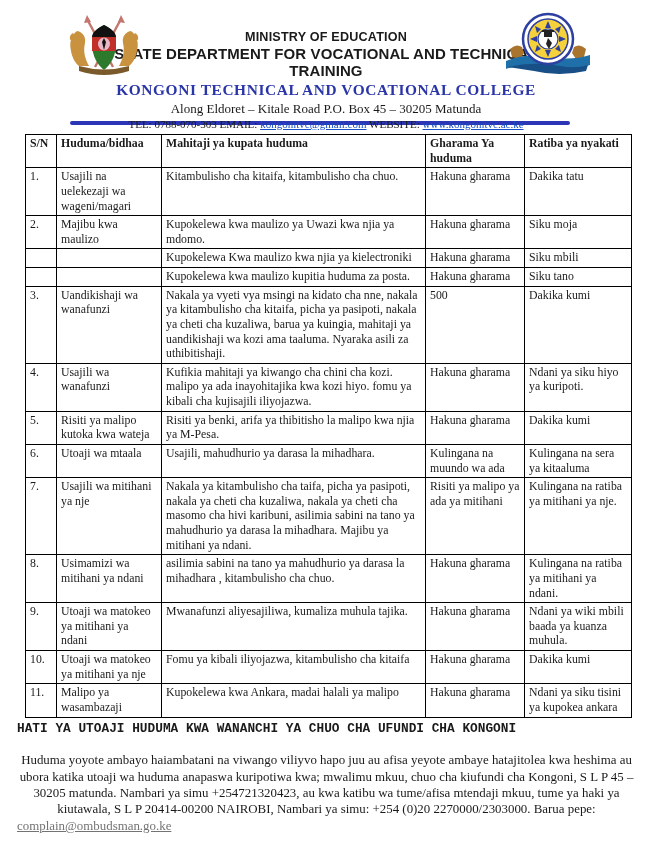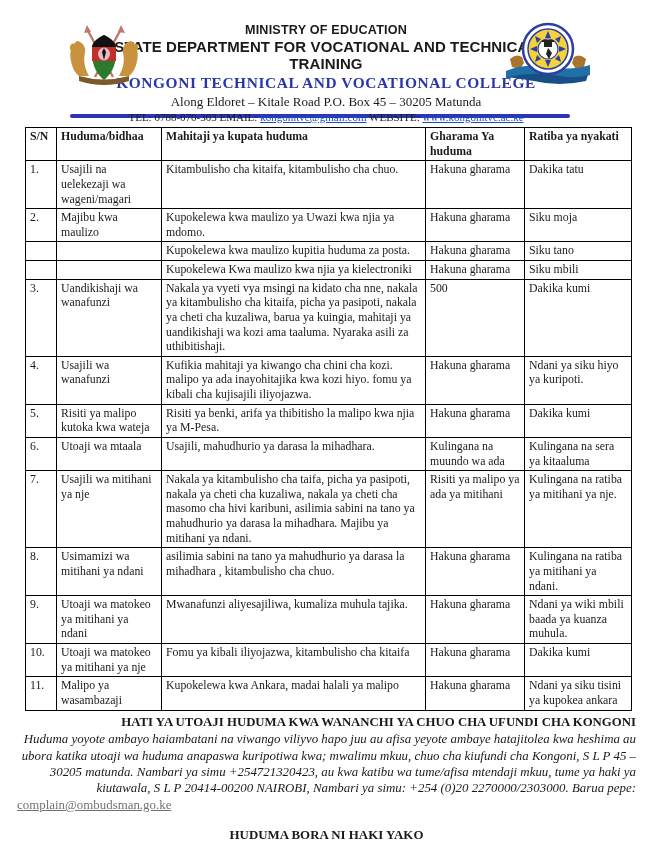--- a/index.html
+++ b/index.html
@@ -7,21 +7,21 @@
     width: 652px;
     height: 843px;
     background: #ffffff;
     color: #1a1a1a;
     font-family: "Liberation Serif", serif;
     position: relative;
     overflow: hidden;
   }
 
   
-  .header { position: relative; padding-top: 13px; height: 84px; margin-top: 10px; }
+  .header { position: relative; padding-top: 30px; height: 84px; }
   .logo-left  { position: absolute; left: 63px;  top: 13px; width: 82px; height: 72px; }
   .logo-right { position: absolute; left: 504px; top: 11px; width: 88px; height: 74px; }
   .header-text { width: 430px; margin: 0 auto; text-align: center; }
   .ministry {
     font-family: "Liberation Sans", sans-serif;
     font-weight: bold; font-size: 12.6px; letter-spacing: 0.2px;
   }
   .department {
     font-family: "Liberation Sans", sans-serif;
     font-weight: bold; font-size: 15px; margin-top: 1px; letter-spacing: 0.1px;
@@ -55,23 +55,23 @@
     text-align: left;
     line-height: 1.24;
     font-weight: normal;
     word-wrap: break-word;
   }
   table.service th { font-weight: bold; }
 
   
   .footer { margin: 3px 16px 0 17px; font-size: 12.9px; }
   .charter-title, .motto {
-    text-align: right; font-weight: bold; font-size: 12.8px; line-height: 1.3;
-  }
-  .paragraph { text-align: right; line-height: 1.27; margin-top: 1px; font-style: italic; }
+    text-align: left; font-weight: bold; font-size: 12.8px; line-height: 1.3; font-family: Liberation Mono, monospace;
+  }
+  .paragraph { text-align: center; line-height: 1.27; margin-top: 15px; }
   .email-line { line-height: 1.27; }
   .slogan { text-align: center; font-weight: bold; margin-top: 15px; font-size: 12.9px; }
 </style>
 </head>
 <body>
 
 <div class="header">
 
   <svg class="logo-left" viewBox="0 0 82 72">
 
@@ -161,30 +161,30 @@
       <tr>
         <td>2.</td>
         <td>Majibu kwa maulizo</td>
         <td>Kupokelewa kwa maulizo ya Uwazi kwa njia ya mdomo.</td>
         <td>Hakuna gharama</td>
         <td>Siku moja</td>
       </tr>
       <tr>
         <td></td>
         <td></td>
+        <td>Kupokelewa Kwa maulizo kwa njia ya kielectroniki</td>
+        <td>Hakuna gharama</td>
+        <td>Siku mbili</td>
+      </tr>
+      <tr>
+        <td></td>
+        <td></td>
         <td>Kupokelewa kwa maulizo kupitia huduma za posta.</td>
         <td>Hakuna gharama</td>
         <td>Siku tano</td>
-      </tr>
-      <tr>
-        <td></td>
-        <td></td>
-        <td>Kupokelewa Kwa maulizo kwa njia ya kielectroniki</td>
-        <td>Hakuna gharama</td>
-        <td>Siku mbili</td>
       </tr>
       <tr>
         <td>3.</td>
         <td>Uandikishaji wa wanafunzi</td>
         <td>Nakala ya vyeti vya msingi na kidato cha nne, nakala ya kitambulisho cha kitaifa, picha ya pasipoti, nakala ya cheti cha kuzaliwa, barua ya kuingia, mahitaji ya uandikishaji wa kozi ama taaluma. Nyaraka asili za uthibitishaji.</td>
         <td>500</td>
         <td>Dakika kumi</td>
       </tr>
       <tr>
         <td>4.</td>

